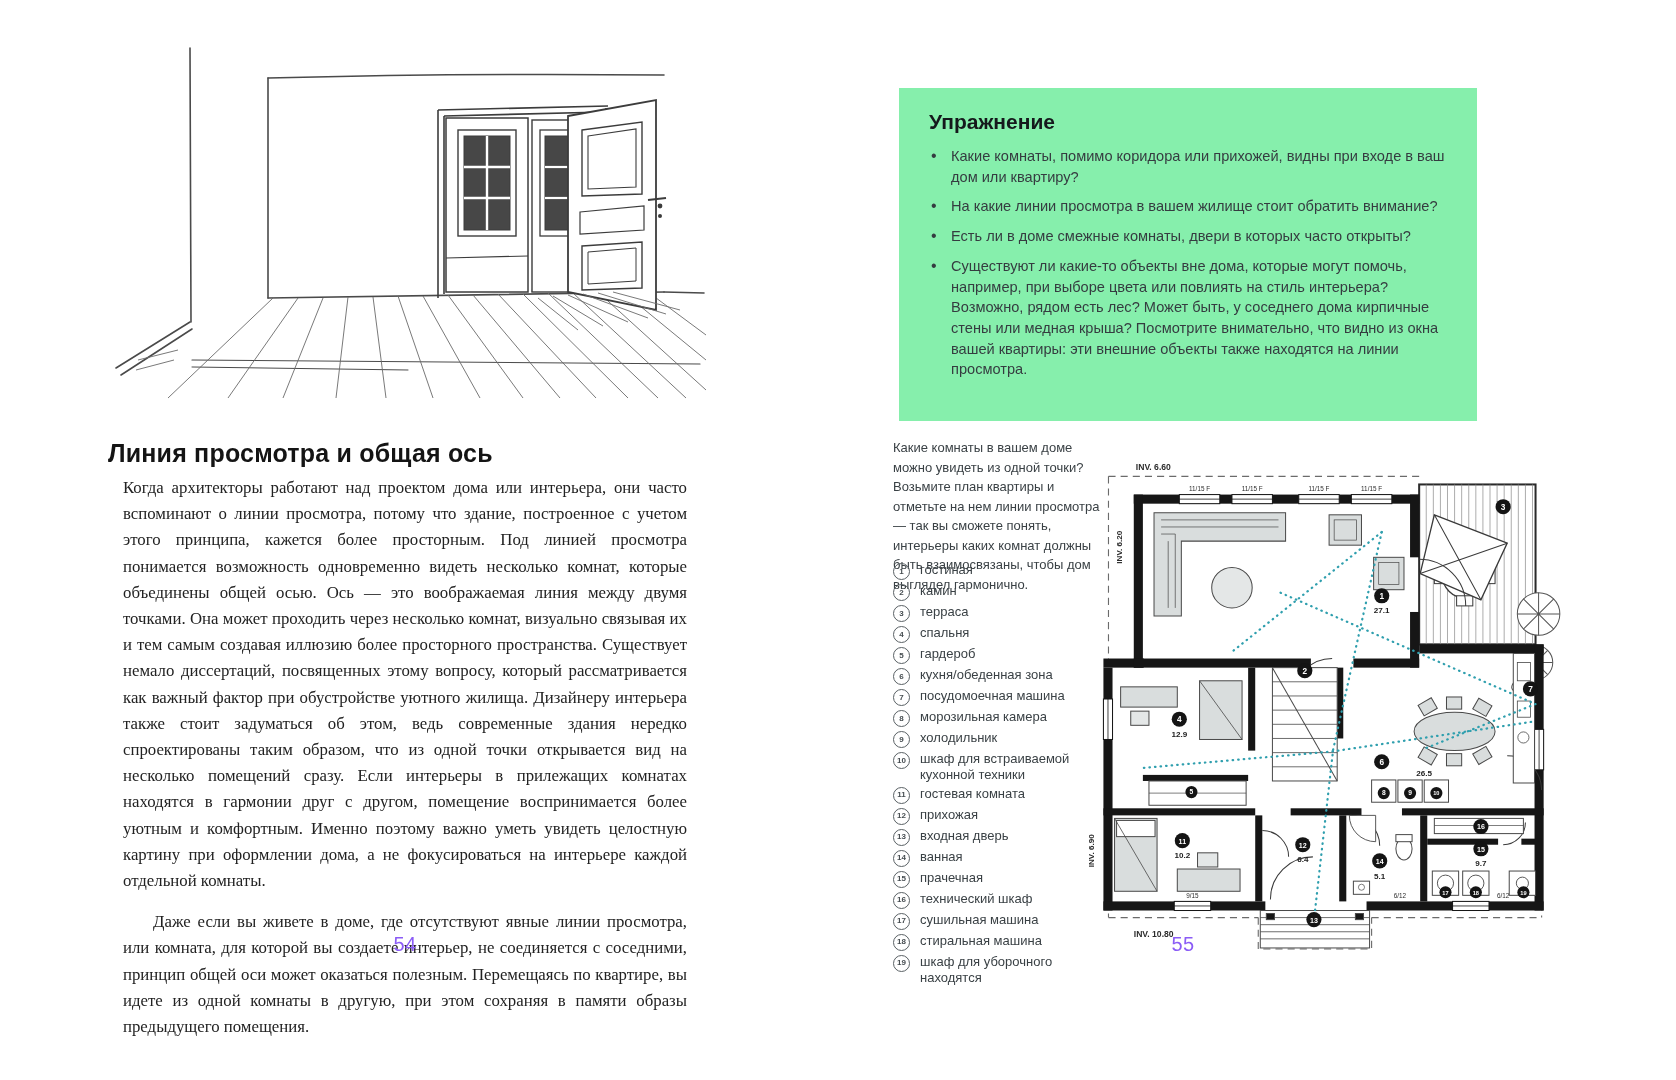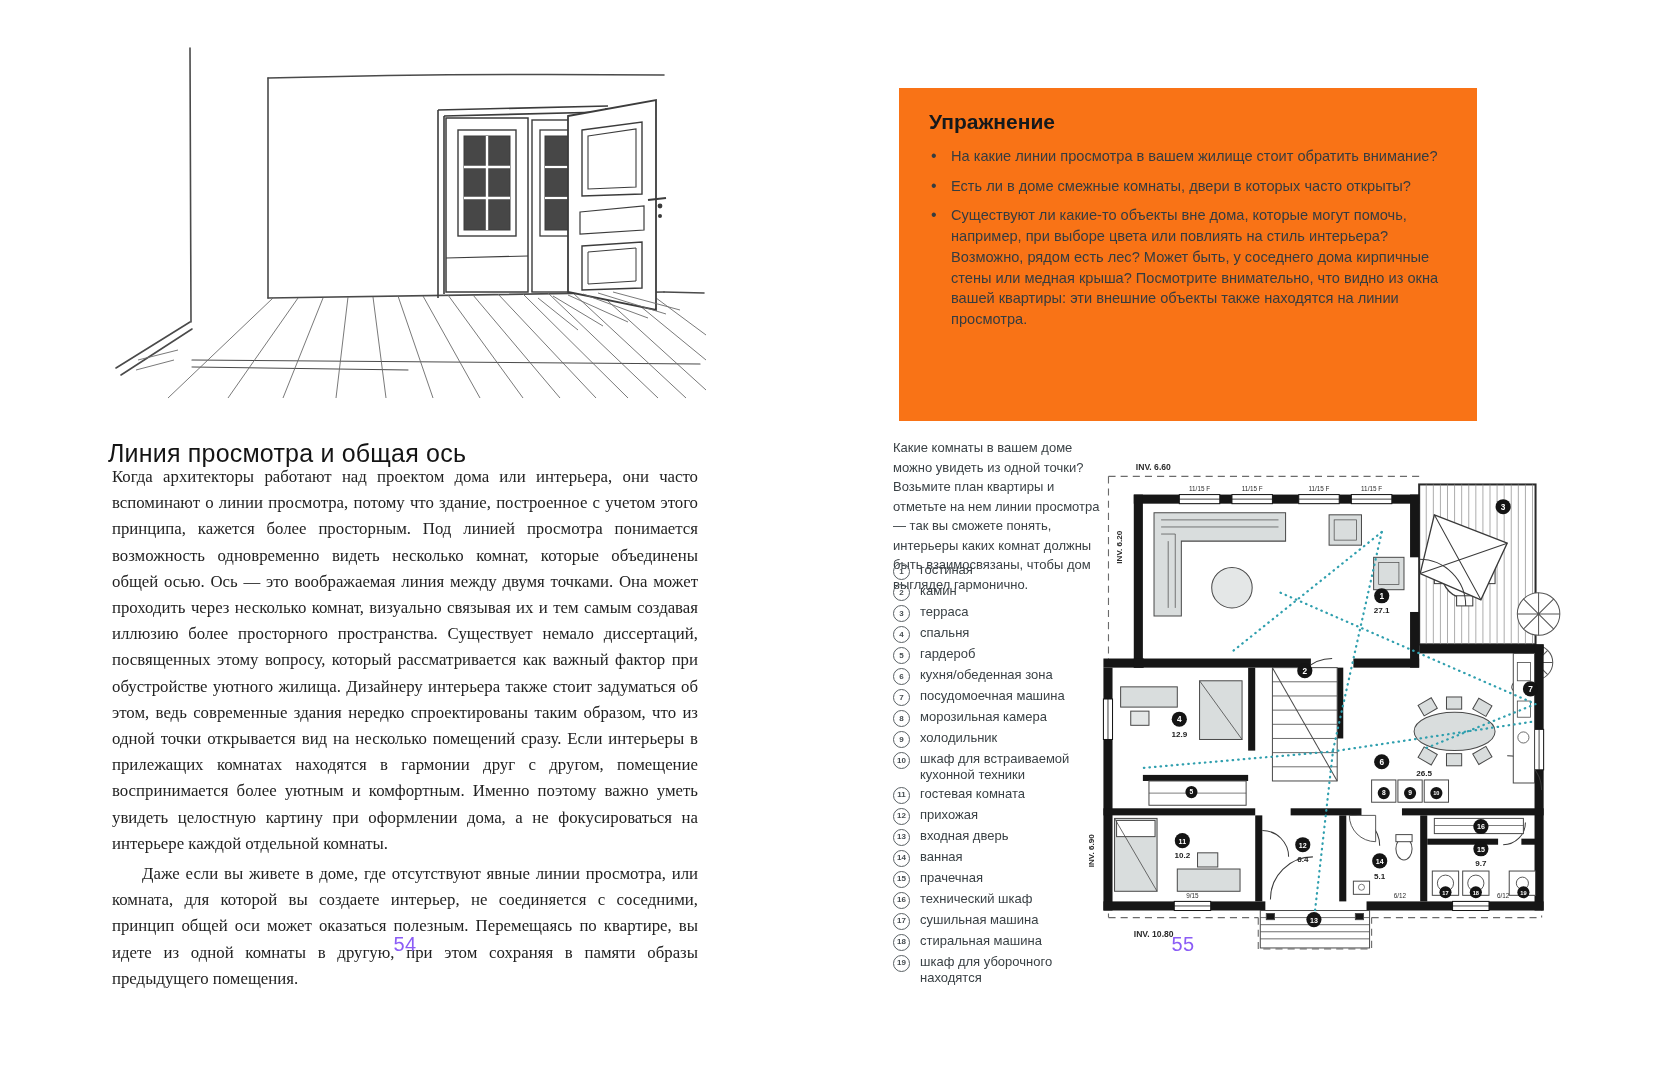--- a/index.html
+++ b/index.html
@@ -2,32 +2,32 @@
 <html><head>
 <meta charset="utf-8">
 <style>
   html,body{margin:0;padding:0;}
   body{width:1676px;height:1080px;background:#ffffff;position:relative;
        font-family:"Liberation Sans",sans-serif;color:#2e3338;overflow:hidden;}
   .abs{position:absolute;}
 
   
   .illus{left:108px;top:30px;width:600px;height:372px;}
-  .h2{left:108px;top:418px;width:600px;font-size:25px;font-weight:normal;color:#141414;
+  .h2{left:108px;top:418px;width:600px;font-size:25px;font-weight:bold;color:#141414;
       letter-spacing:.2px;font-family:"Liberation Sans",sans-serif;}
   .bodytext{left:108px;top:460px;width:594px;font-family:"Liberation Serif",serif;
       font-size:16.8px;line-height:1.56;color:#222;text-align:justify;}
-  .bodytext p{margin:4px;}
+  .bodytext p{margin:15px;}
   .bodytext p + p{text-indent:30px;margin-top:2px;}
   .pgnum{font-size:20px;color:#8b5cf6;letter-spacing:.5px;text-align:center;}
   .pgnum-left{left:108px;top:933px;width:594px;}
   .pgnum-right{left:900px;top:933px;width:566px;}
 
   
-  .exbox{left:899px;top:88px;width:578px;height:333px;background:#f97316;
+  .exbox{left:899px;top:88px;width:578px;height:333px;background:#86efac;
          box-sizing:border-box;padding:22px 30px 18px 30px;}
   .exbox h3{margin:0 0 12px 0;font-size:21px;font-weight:bold;color:#15191c;}
   .exbox ul{margin:0;padding:0 0 0 22px;list-style:none;}
   .exbox li{position:relative;font-size:14.6px;line-height:1.42;color:#353c40;
             margin-bottom:9px;padding-left:0;}
   .exbox li::before{content:"\2022";position:absolute;left:-20px;top:-1px;color:#353c40;
             font-size:16px;}
 
   
   .caption{left:893px;top:438px;width:214px;font-size:13px;line-height:1.5;color:#3a4145;}
@@ -152,20 +152,21 @@
 <div class="abs bodytext">
   <p>Когда архитекторы работают над проектом дома или интерьера, они часто вспоминают о линии просмотра, потому что здание, построенное с учетом этого принципа, кажется более просторным. Под линией просмотра понимается возможность одновременно видеть несколько комнат, которые объединены общей осью. Ось — это воображаемая линия между двумя точками. Она может проходить через несколько комнат, визуально связывая их и тем самым создавая иллюзию более просторного пространства. Существует немало диссертаций, посвященных этому вопросу, который рассматривается как важный фактор при обустройстве уютного жилища. Дизайнеру интерьера также стоит задуматься об этом, ведь современные здания нередко спроектированы таким образом, что из одной точки открывается вид на несколько помещений сразу. Если интерьеры в прилежащих комнатах находятся в гармонии друг с другом, помещение воспринимается более уютным и комфортным. Именно поэтому важно уметь увидеть целостную картину при оформлении дома, а не фокусироваться на интерьере каждой отдельной комнаты.</p>
   <p>Даже если вы живете в доме, где отсутствуют явные линии просмотра, или комната, для которой вы создаете интерьер, не соединяется с соседними, принцип общей оси может оказаться полезным. Перемещаясь по квартире, вы идете из одной комнаты в другую, при этом сохраняя в памяти образы предыдущего помещения.</p>
 </div>
 
 <div class="abs pgnum pgnum-left">54</div>
 
 <div class="abs exbox">
   <h3>Упражнение</h3>
   <ul>
+      <li>Какие комнаты, помимо коридора или прихожей, видны при входе в ваш дом или квартиру?</li>
       <li>На какие линии просмотра в вашем жилище стоит обратить внимание?</li>
       <li>Есть ли в доме смежные комнаты, двери в которых часто открыты?</li>
       <li>Существуют ли какие-то объекты вне дома, которые могут помочь, например, при выборе цвета или повлиять на стиль интерьера? Возможно, рядом есть лес? Может быть, у соседнего дома кирпичные стены или медная крыша? Посмотрите внимательно, что видно из окна вашей квартиры: эти внешние объекты также находятся на линии просмотра.</li>
     </ul>
 </div>
 
 <div class="abs caption">Какие комнаты в вашем доме можно увидеть из одной точки? Возьмите план квартиры и отметьте на нем линии просмотра — так вы сможете понять, интерьеры каких комнат должны быть взаимосвязаны, чтобы дом выглядел гармонично.</div>
 
 <div class="abs legend">
     <div class="lg-row">

